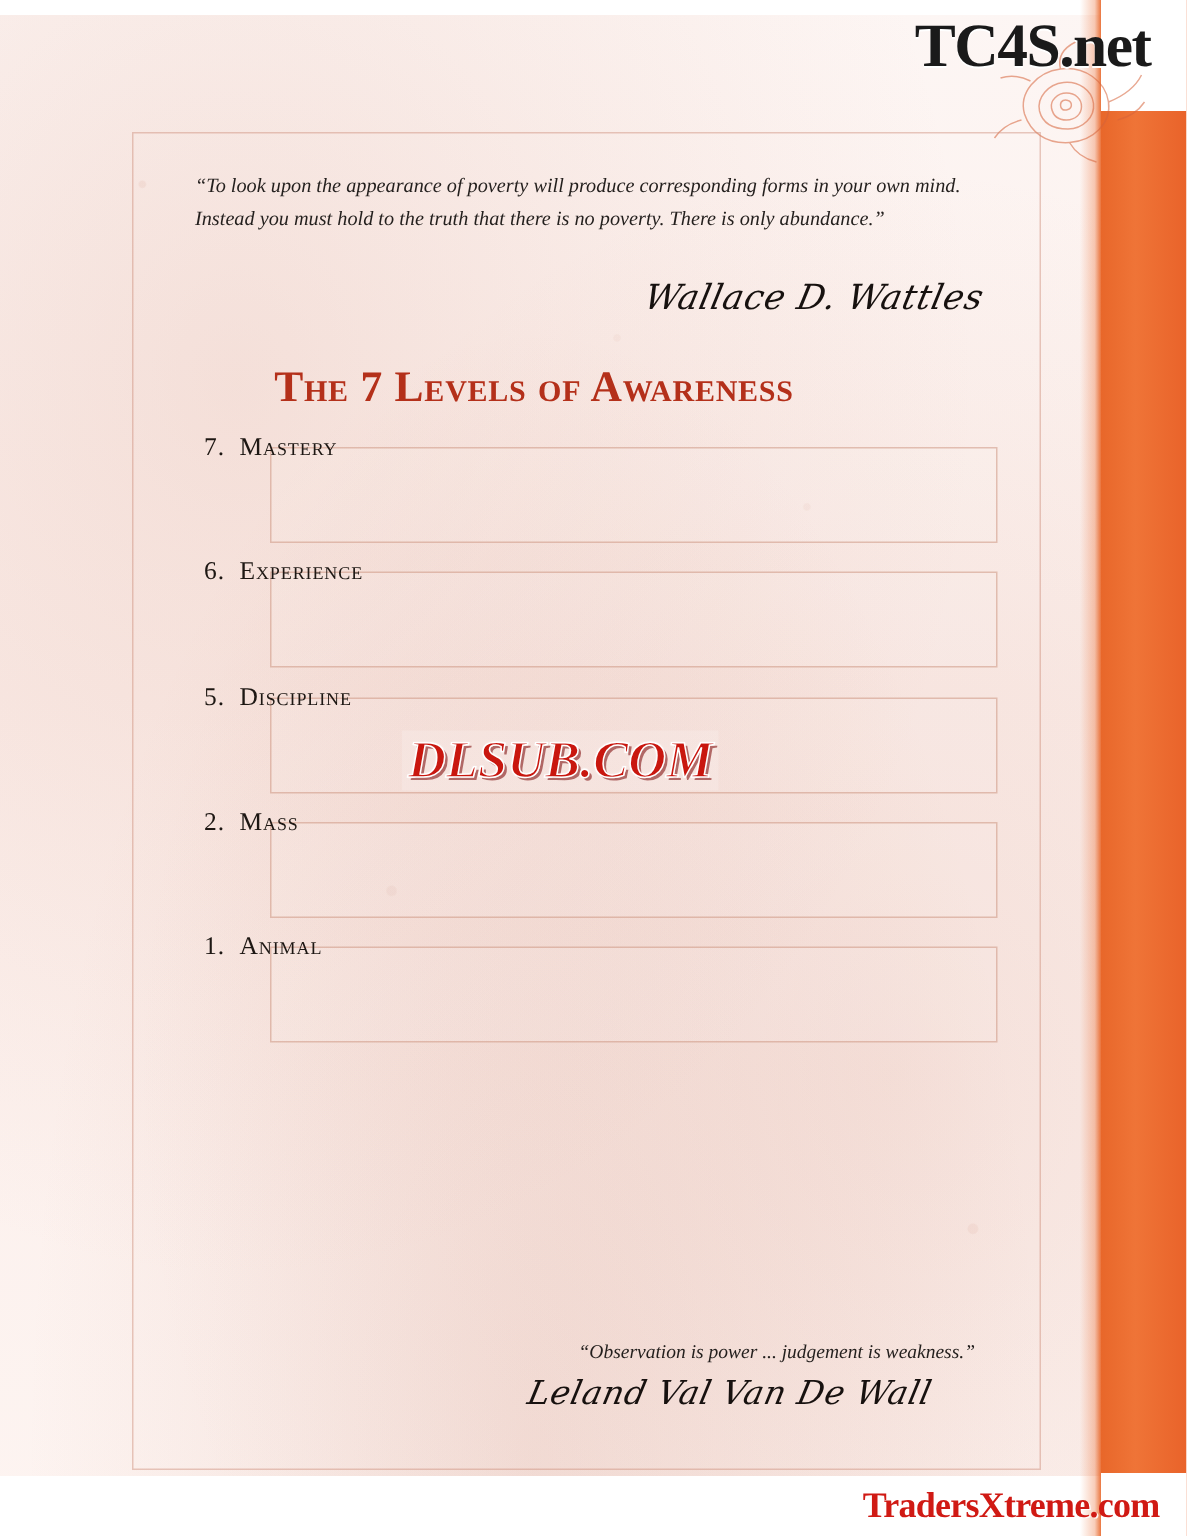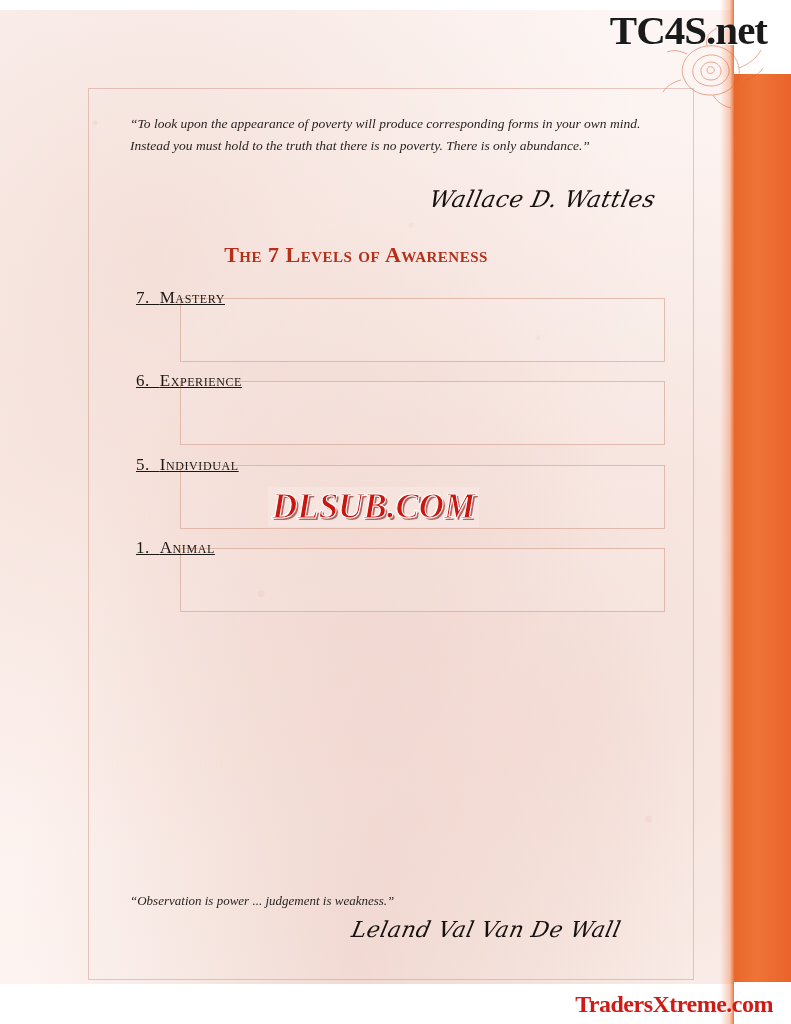--- a/index.html
+++ b/index.html
@@ -162,21 +162,21 @@
     position: absolute;
     left: 0;
     top: 242px;
     width: 791px;
     text-align: center;
     padding-right: 79px;
     box-sizing: border-box;
     font-family: "Liberation Serif", serif;
     font-variant: small-caps;
     font-weight: bold;
-    font-size: 22px;
+    font-size: 29px;
     letter-spacing: 0.5px;
     color: #b4301a;
     z-index: 6;
   }
 
   
   .levels {
     position: absolute;
     left: 120px;
     top: 288px;
@@ -191,21 +191,20 @@
     position: absolute;
     left: 16px;
     top: 0;
     font-variant: small-caps;
     font-size: 17px;
     letter-spacing: 0.6px;
     color: #1d1713;
     white-space: nowrap;
     z-index: 2;
     background: transparent;
-    text-decoration: underline;
   }
   .level-box {
     position: absolute;
     left: 60px;
     top: 10px;
     right: 0;
     height: 62px;
     border: 1px solid rgba(205,150,130,0.55);
     background: rgba(255,255,255,0.10);
   }
@@ -229,21 +228,21 @@
     background: rgba(255,255,255,0.18);
     padding: 0 4px;
   }
 
   
   .quote-bottom {
     position: absolute;
     left: 130px;
     top: 893px;
     width: 520px;
-    text-align: left;
+    text-align: right;
     font-style: italic;
     font-size: 13px;
     color: #231f1d;
     z-index: 6;
   }
   .signature-leland {
     position: absolute;
     left: 352px;
     top: 917px;
     font-size: 22px;
@@ -314,27 +313,34 @@
       <div class="level-label">
         <span>6.</span>
         &nbsp;<span>Experience</span>
       </div>
       <div class="level-box"></div>
     </div>
 
     <div class="level-row">
       <div class="level-label">
         <span>5.</span>
-        &nbsp;<span>Individual</span>
-      </div>
-      <div class="level-box"></div>
-    </div>
-
-
-
+        &nbsp;<span>Discipline</span>
+      </div>
+      <div class="level-box"></div>
+    </div>
+
+
+
+    <div class="level-row">
+      <div class="level-label">
+        <span>2.</span>
+        &nbsp;<span>Mass</span>
+      </div>
+      <div class="level-box"></div>
+    </div>
 
     <div class="level-row">
       <div class="level-label">
         <span>1.</span>
         &nbsp;<span>Animal</span>
       </div>
       <div class="level-box"></div>
     </div>
 
   </div>

